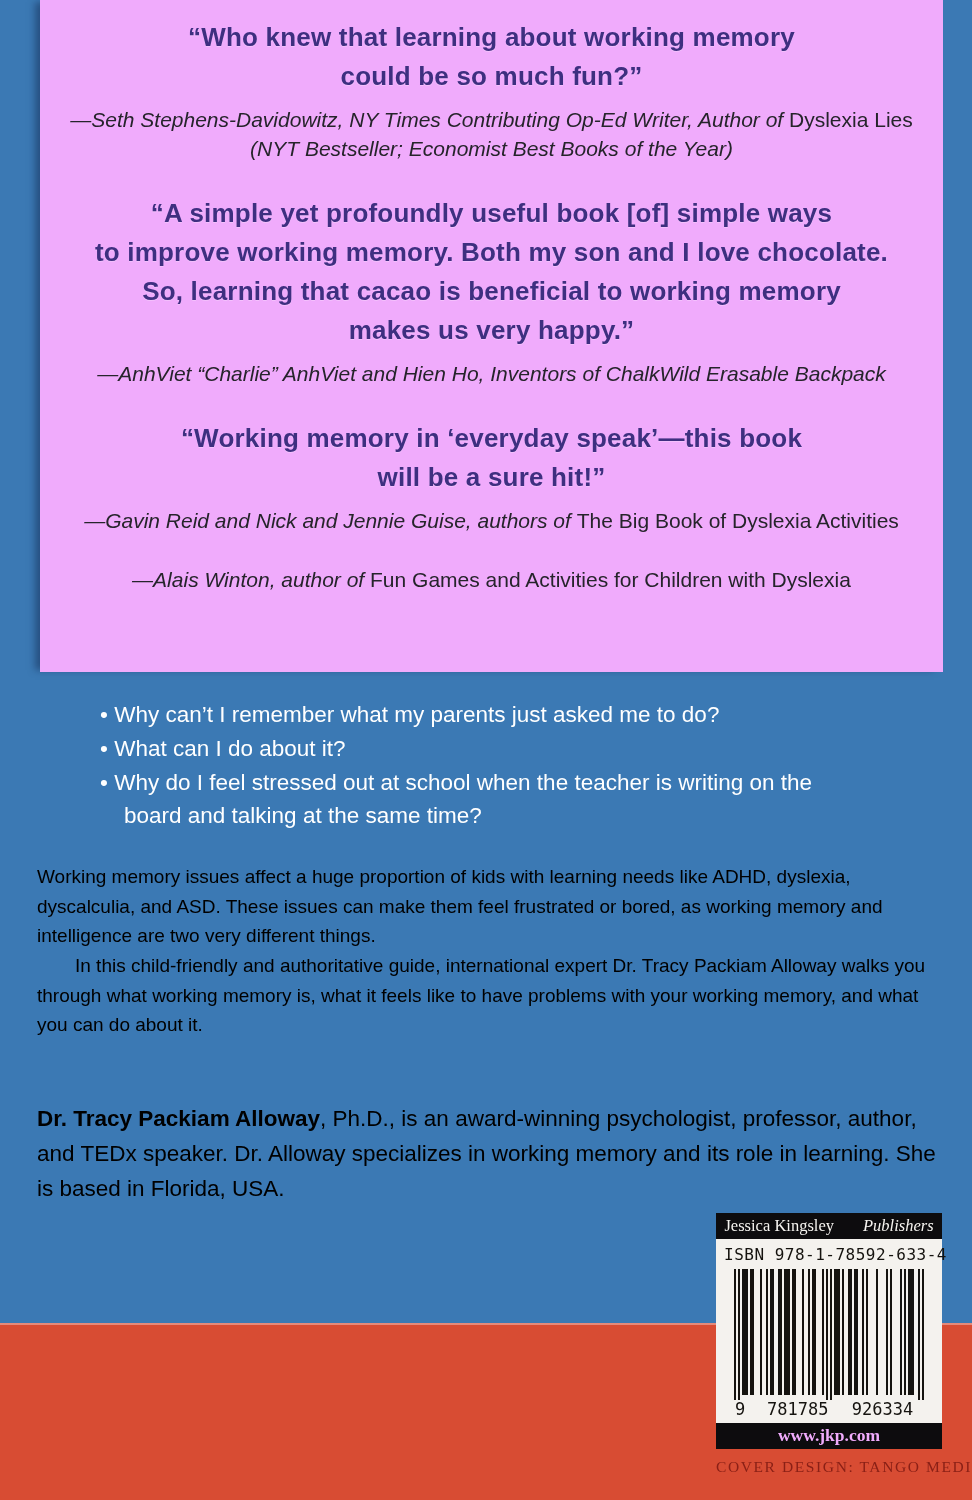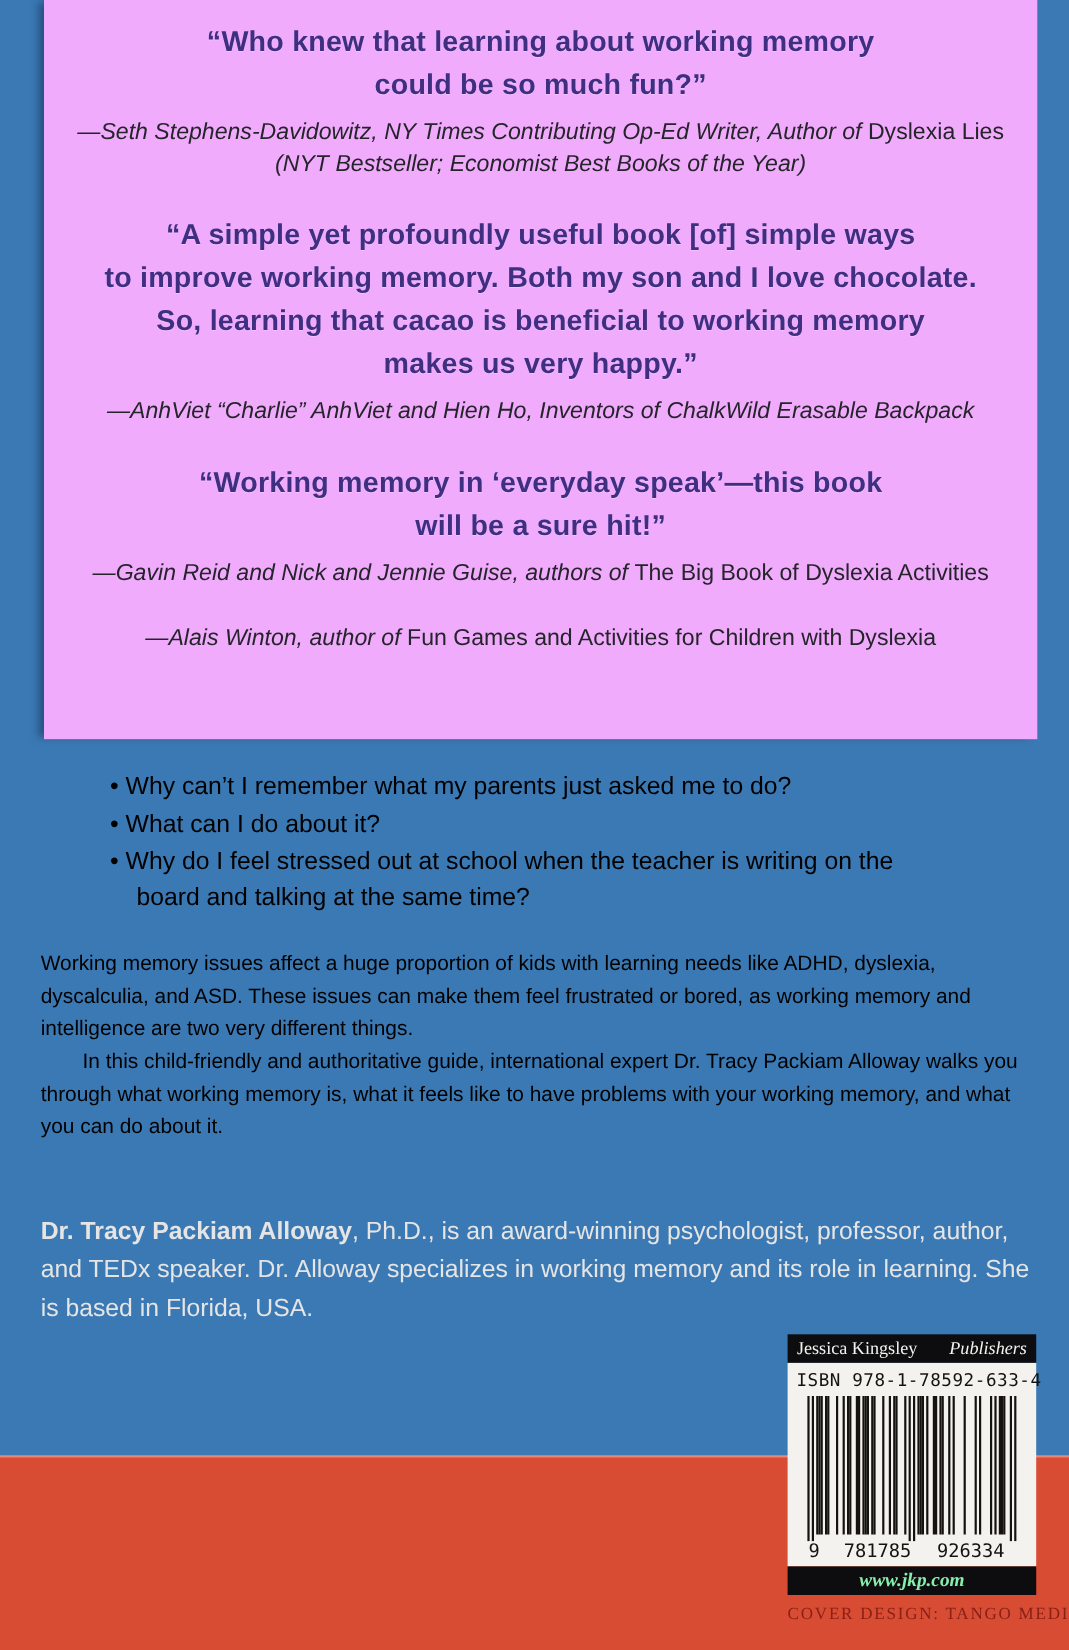--- a/index.html
+++ b/index.html
@@ -37,42 +37,42 @@
     margin:0 auto 30px;
     max-width:865px;
   }
   .quote-attribution .attr-i { font-style:italic; }
   .quote-attribution .attr-r { font-style:normal; }
   .quote:last-child .quote-attribution { margin-bottom:0; }
   
   .bullets {
     position:absolute; left:100px; top:698px;
     width:760px;
-    color:#000000;
+    color:#ffffff;
     font-size:22.5px;
     line-height:1.5;
   }
   .bullets .bullet-item {
     padding-left:24px; text-indent:-24px;
     margin:0;
   }
   .bullets .bullet-item::before { content:"\2022\00a0"; }
   .description {
     position:absolute; left:37px; top:862px;
     width:906px;
     color:#000000;
     font-size:19px;
     line-height:1.56;
   }
   .description .para { margin:0; }
   .description .para-indent { text-indent:38px; }
   .author-bio {
     position:absolute; left:37px; top:1078px;
     width:906px;
-    color:#e5e5e5;
+    color:#000000;
     font-size:22.5px;
     line-height:1.56;
   }
   .author-bio .bio-name { font-weight:bold; }
   
   .red-strip {
     position:absolute; left:0; top:1323px;
     width:972px; height:177px;
     background:#d84c33;
     border-top:2px solid rgba(255,255,255,.35);
@@ -116,24 +116,24 @@
     font-size:17px;
     color:#15130f;
     line-height:1.1;
   }
   .barcode-digits span { background:#f4f2ee; padding:0 2px; }
   .digit-first { margin-right:8px; }
   .digit-group { flex:1; text-align:center; }
   .www-bar {
     height:26px;
     background:#0d0c0e;
-    color:#86efac;
+    color:#f0abfc;
     display:flex; justify-content:center; align-items:center;
     font-family:"Liberation Serif", serif;
-    font-style:italic; font-weight:bold;
+    font-weight:bold;
     font-size:17.5px;
   }
   .cover-credit {
     margin-top:9px;
     text-align:center;
     font-family:"Liberation Serif", serif;
     font-size:15.5px;
     letter-spacing:1.6px;
     color:#8a2016;
     white-space:nowrap;

